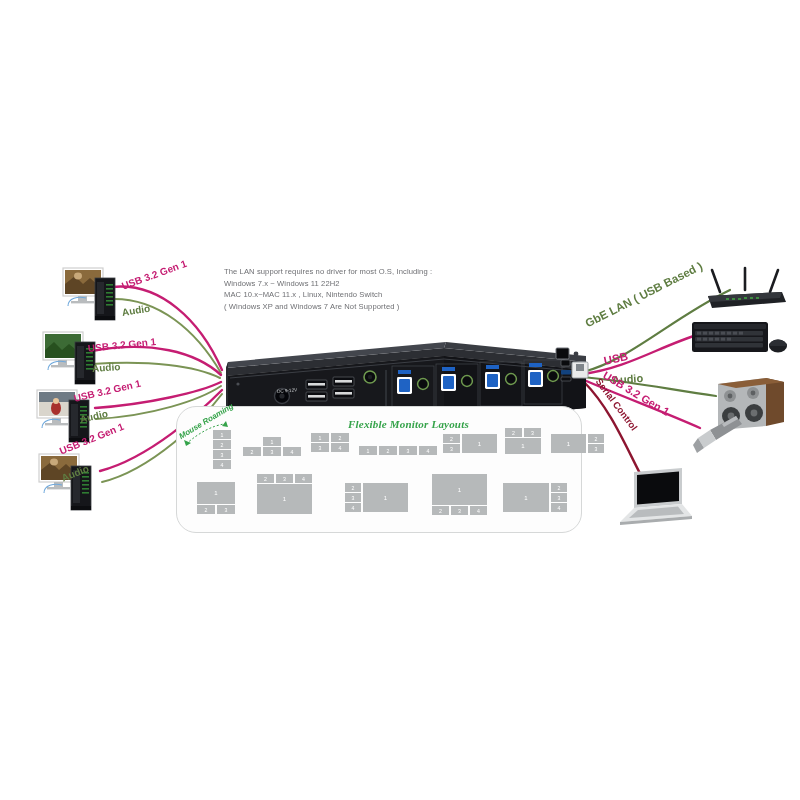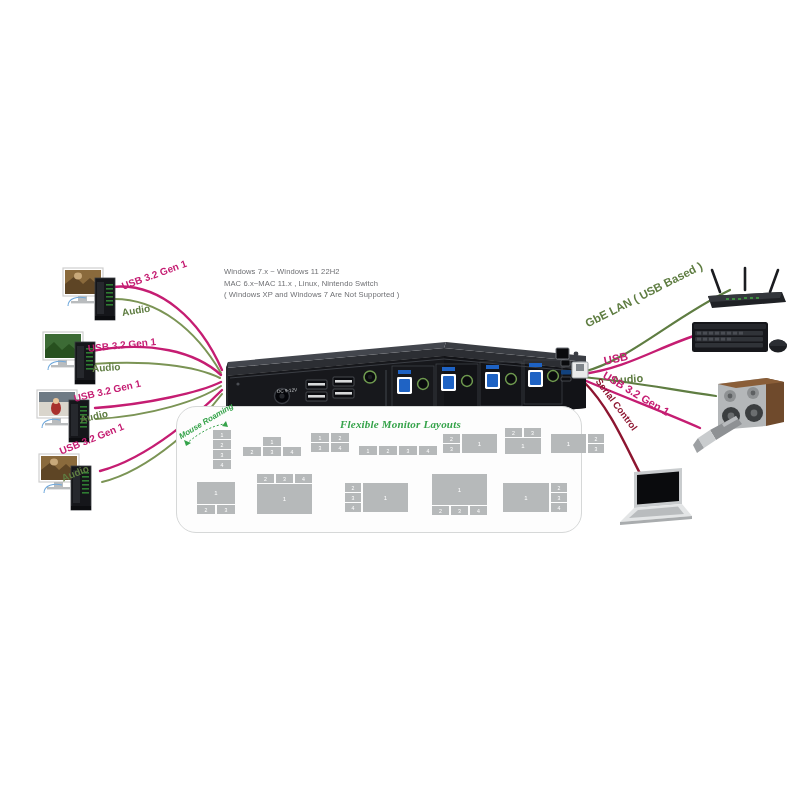--- a/index.html
+++ b/index.html
@@ -18,21 +18,21 @@
        transform-origin:left center;pointer-events:none;}
   .lbl.usb{color:#c51d72;}
   .lbl.aud{color:#5f7d42;}
   .lbl.lan{color:#5f7d42;}
   .lbl.ser{color:#8d1530;}
   .lbl.u2{color:#c51d72;}
 
   
   #panel{position:absolute;left:176px;top:406px;width:404px;height:125px;
          border:1.2px solid #d6d8d8;border-radius:20px;background:#fdfdfd;}
-  #panelTitle{position:absolute;left:340px;top:418px;font-size:11px;
+  #panelTitle{position:absolute;left:348px;top:418px;font-size:11px;
         font-style:italic;font-weight:700;color:#35a34a;
         font-family:"Liberation Serif",serif;letter-spacing:.2px;text-align:center;}
   #roam{position:absolute;left:182px;top:432px;font-size:8px;font-weight:700;
         font-style:italic;color:#35a34a;transform:rotate(-31deg);
         transform-origin:left bottom;white-space:nowrap;}
 
   .lay{position:absolute;}
   .mon{position:absolute;background:#b6b9ba;color:#ffffff;
        font-size:5.2px;display:flex;align-items:center;justify-content:center;
        font-family:"Liberation Sans",sans-serif;}
@@ -73,22 +73,23 @@
 
       <path d="M583,377 C636,382 672,390 716,396" stroke="#5f7d42" stroke-width="2.2"></path>
 
       <path d="M584,380 C626,398 664,412 700,428" stroke="#c51d72" stroke-width="2.4"></path>
 
       <path d="M584,382 C612,410 628,452 645,483" stroke="#8d1530" stroke-width="2.4"></path>
     </g>
   </svg>
 
   <div id="note">
+    <div>The LAN support requires no driver for most O.S, Including :</div>
     <div>Windows 7.x ~ Windows 11 22H2</div>
-    <div>MAC 6.x~MAC 11.x , Linux, Nintendo Switch</div>
+    <div>MAC 10.x~MAC 11.x , Linux, Nintendo Switch</div>
     <div>( Windows XP and Windows 7 Are Not Supported )</div>
   </div>
 
   <div class="dev" style="left:62px;top:266px;">
     <svg width="60" height="56" viewBox="0 0 60 56">
       <rect x="1" y="2" width="40" height="28" fill="#ffffff" stroke="#cfcfcf" stroke-width="1.2"></rect>
       <rect x="3" y="4" width="36" height="24" fill="#8a6a3c"></rect>
       <path d="M3,18 L13,10 L21,18 L28,12 L39,22 L39,28 L3,28 Z" fill="#5e4525"></path>
       <ellipse cx="16" cy="10" rx="4" ry="3.4" fill="#c8a97a"></ellipse>
       <rect x="16" y="30" width="9" height="5" fill="#b9bcbe"></rect>

